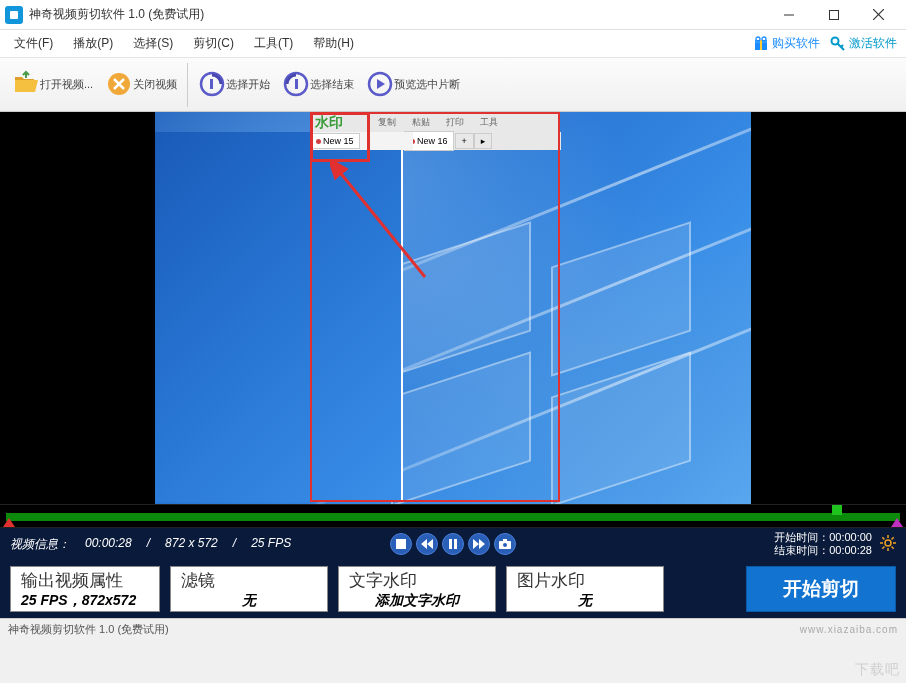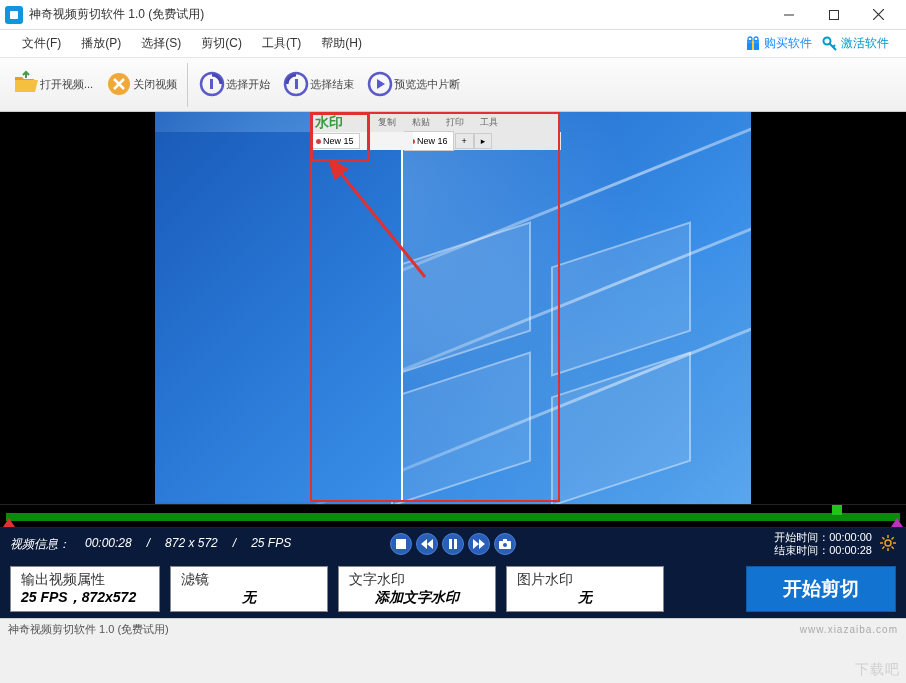--- a/index.html
+++ b/index.html
@@ -5,21 +5,21 @@
 * { margin: 0; padding: 0; box-sizing: border-box; font-family: "Microsoft YaHei", sans-serif; }
 body { width: 906px; height: 683px; background: #f0f0f0; overflow: hidden; position: relative; }
 
 .titlebar { height: 30px; background: #fff; display: flex; align-items: center; padding: 0 5px; border-bottom: 1px solid #e0e0e0; }
 .titlebar .app-icon { width: 18px; height: 18px; background: #1296db; border-radius: 3px; display: flex; align-items: center; justify-content: center; margin-right: 6px; }
 .titlebar .app-icon svg { width: 12px; height: 12px; }
 .titlebar .title-text { font-size: 12px; color: #333; }
 .titlebar .win-controls { margin-left: auto; display: flex; }
 .titlebar .win-btn { width: 45px; height: 30px; display: flex; align-items: center; justify-content: center; cursor: pointer; }
 
-.menubar { height: 28px; background: #fff; display: flex; align-items: center; padding: 0 12px; border-bottom: 1px solid #e5e5e5; }
+.menubar { height: 28px; background: #fff; display: flex; align-items: center; padding: 0 4px; border-bottom: 1px solid #e5e5e5; }
 .menubar .menu-item { font-size: 12px; color: #333; padding: 4px 10px; cursor: pointer; }
 .menubar .spacer { flex: 1; }
 .menubar .right-link { display: flex; align-items: center; font-size: 12px; padding: 0 5px; cursor: pointer; }
 .menubar .buy { color: #1a8cff; }
 .menubar .activate { color: #0099cc; }
 .menubar .right-link .ico { margin-right: 3px; display: inline-flex; }
 
 .toolbar { height: 54px; background: linear-gradient(#fcfcfc, #f0f0f0); display: flex; align-items: center; padding: 2px 6px; border-bottom: 1px solid #ccc; }
 .toolbar .tbtn { display: flex; align-items: center; justify-content: center; padding: 2px 6px; font-size: 11px; color: #444; cursor: pointer; min-width: 48px; }
 .toolbar .tbtn .ticon { width: 28px; height: 28px; display: flex; align-items: center; justify-content: center; margin-bottom: 1px; }
@@ -54,21 +54,21 @@
 
 .controls-row { height: 32px; background: #0a1a3a; display: flex; align-items: center; padding: 0 10px; color: #fff; font-size: 12px; }
 .controls-row .vinfo { display: flex; gap: 15px; font-style: italic; }
 .controls-row .pbtns { position: absolute; left: 50%; transform: translateX(-50%); display: flex; gap: 4px; }
 .controls-row .pbtn { width: 22px; height: 22px; background: #2a5fb8; border-radius: 50%; display: flex; align-items: center; justify-content: center; cursor: pointer; border: 1px solid #4a7fd8; }
 .controls-row .right-info { margin-left: auto; text-align: right; font-size: 11px; line-height: 13px; display: flex; align-items: center; gap: 8px; }
 .controls-row .gear { color: #f0a020; cursor: pointer; }
 
 .props-row { height: 58px; background: #0a1a3a; display: flex; align-items: center; padding: 6px 10px; gap: 10px; }
 .prop-box { background: #fff; border: 1px solid #888; height: 46px; padding: 4px 10px; display: flex; flex-direction: column; justify-content: center; cursor: pointer; }
-.prop-box .lbl { font-size: 14px; color: #333; }
+.prop-box .lbl { font-size: 17px; color: #333; }
 .prop-box .val { font-size: 14px; font-weight: bold; color: #000; text-align: center; font-style: italic; }
 .pb1 { width: 150px; } .pb2 { width: 158px; } .pb3 { width: 158px; } .pb4 { width: 158px; }
 .cut-btn { margin-left: auto; width: 150px; height: 46px; background: #1274d0; color: #fff; font-size: 19px; display: flex; align-items: center; justify-content: center; border: 1px solid #0a5aa8; cursor: pointer; font-weight: bold; }
 
 .statusbar { height: 22px; background: #f0f0f0; border-top: 1px solid #ccc; display: flex; align-items: center; padding: 0 8px; font-size: 11px; color: #555; }
 .statusbar .sb-right { margin-left: auto; color: #aaa; font-size: 10px; letter-spacing: 1px; }
 
 .corner-wm { position: absolute; bottom: 4px; right: 6px; color: rgba(160,160,160,0.4); font-size: 14px; font-family: Arial; letter-spacing: 1px; pointer-events: none; }
 </style>
 </head>

